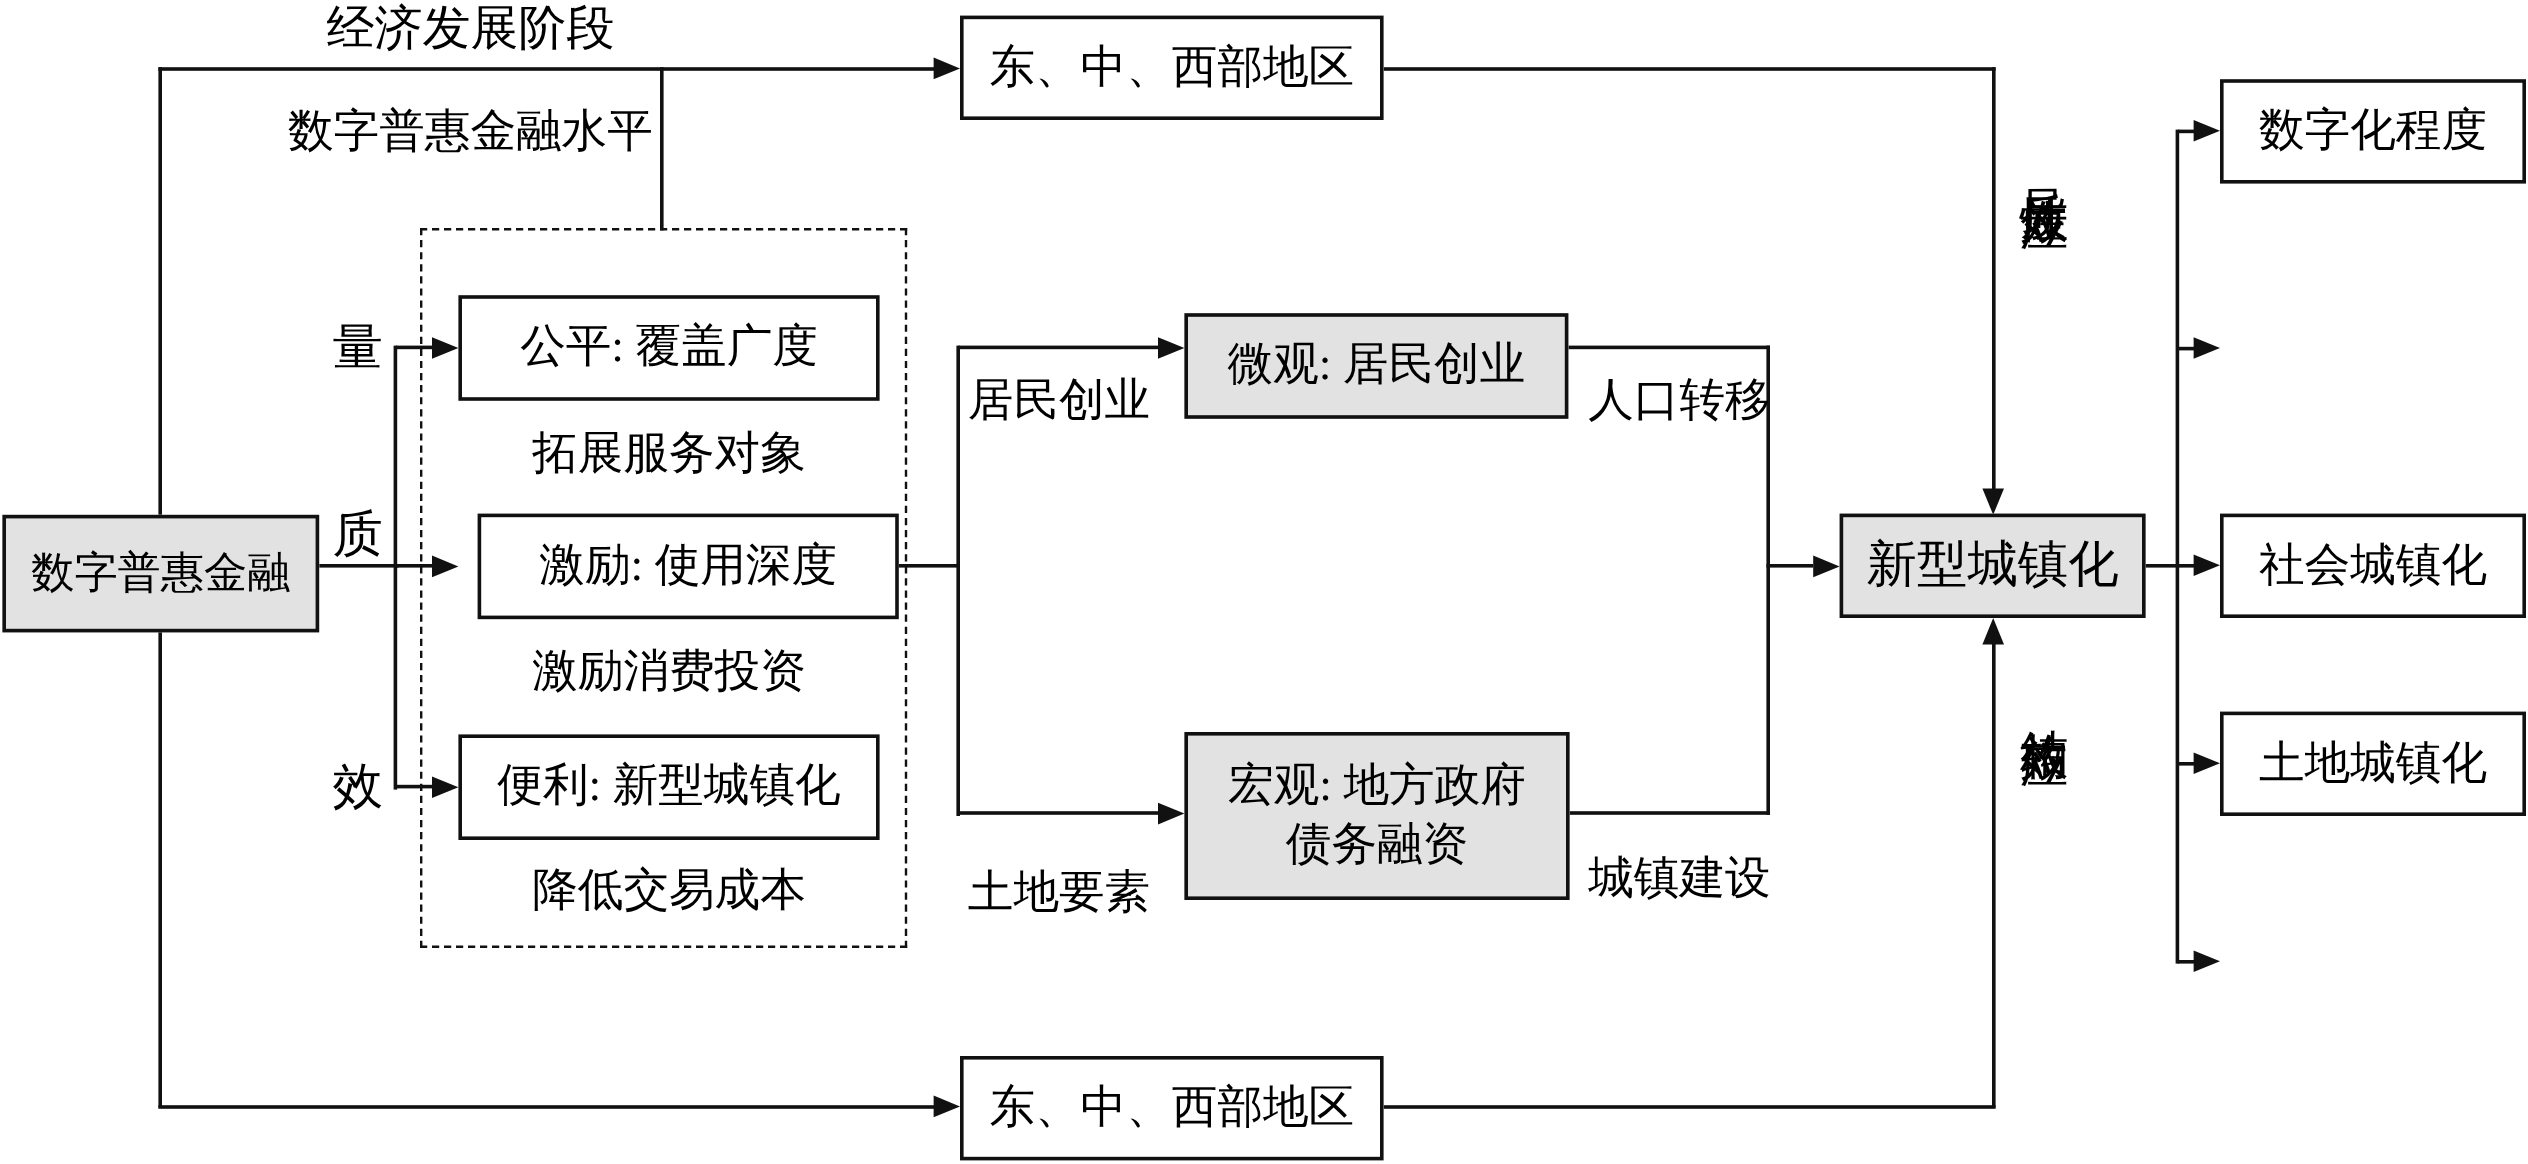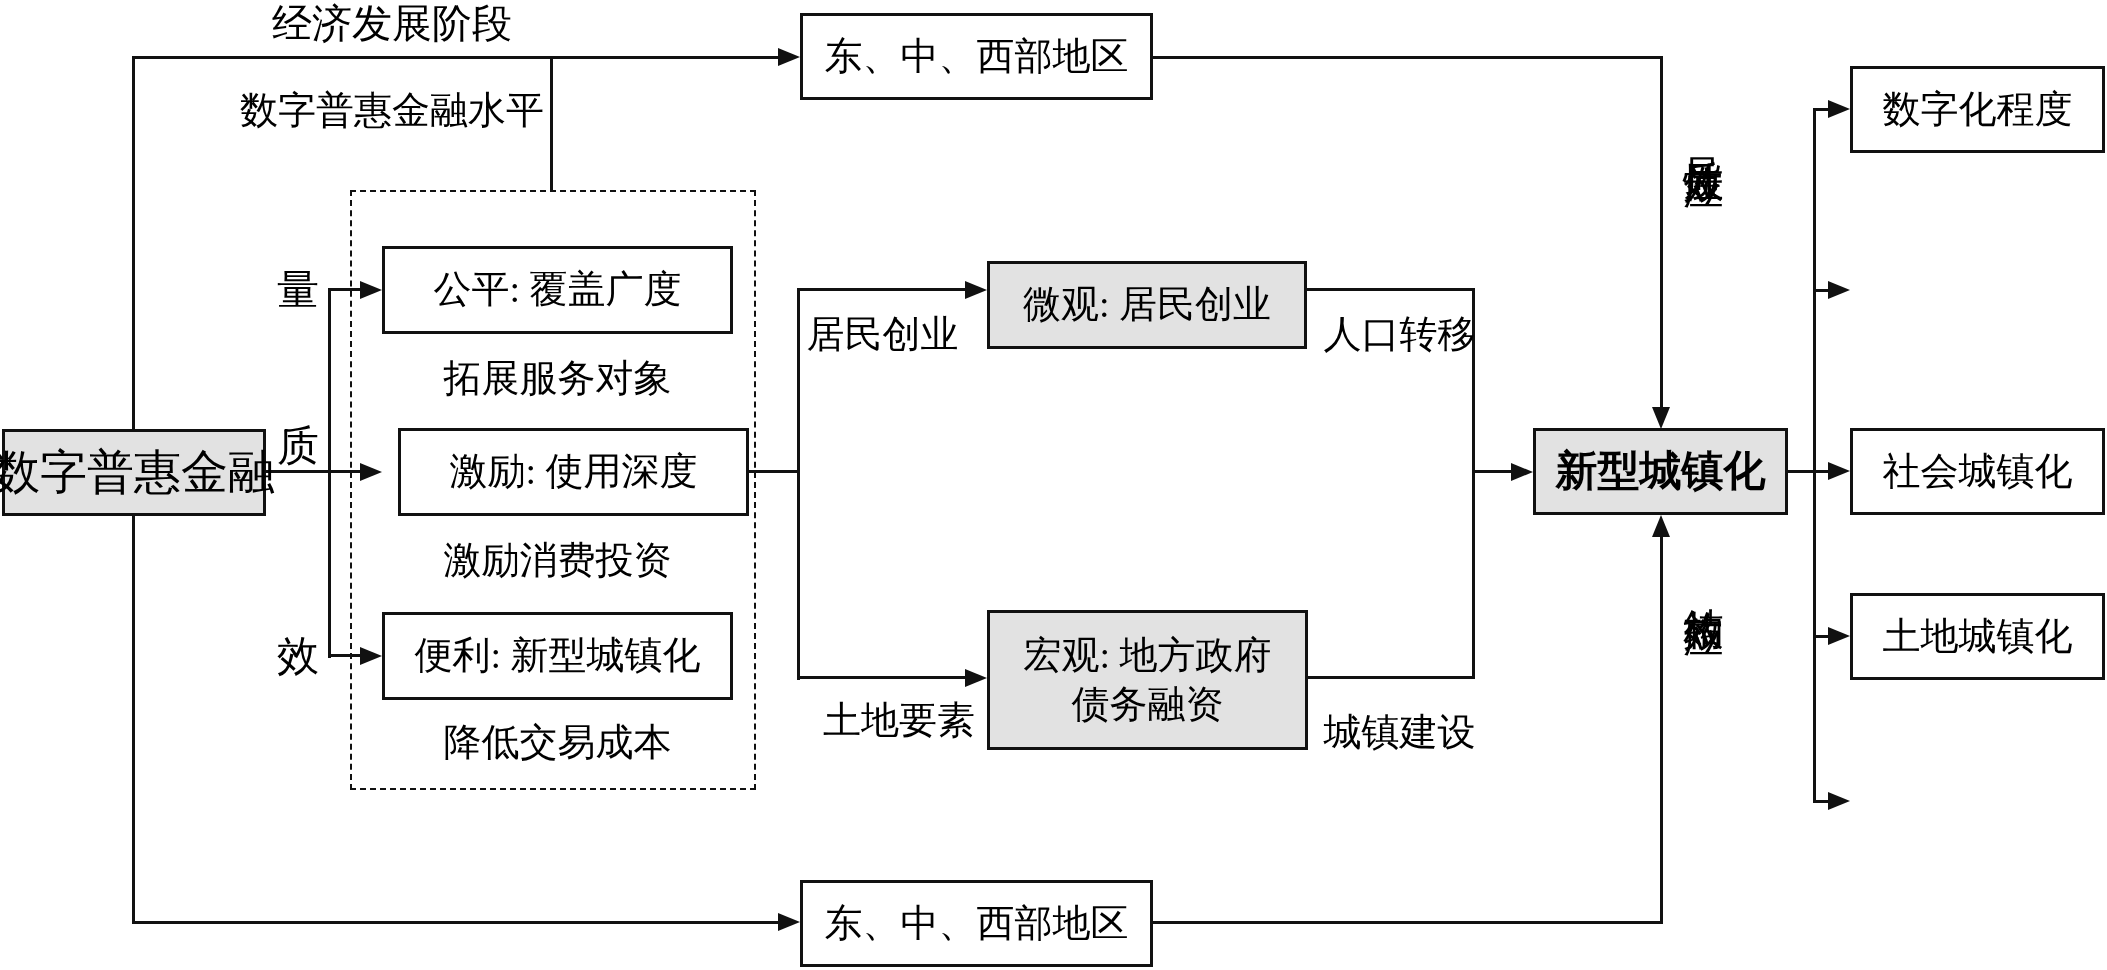--- a/index.html
+++ b/index.html
@@ -85,51 +85,51 @@
   <div class="ah-right" style="left:1828px;top:281px;"></div>
   <div class="hl" style="left:1815px;top:470px;width:15px;"></div>
   <div class="ah-right" style="left:1828px;top:462px;"></div>
   <div class="hl" style="left:1815px;top:635px;width:15px;"></div>
   <div class="ah-right" style="left:1828px;top:627px;"></div>
   <div class="hl" style="left:1815px;top:800px;width:15px;"></div>
   <div class="ah-right" style="left:1828px;top:792px;"></div>
 
   <div class="dashed" style="left:350px;top:190px;width:406px;height:600px;"></div>
 
-  <div class="box gray" style="left:2px;top:429px;width:264px;height:87px;font-size:47px;text-align:center;">数字普惠金融</div>
+  <div class="box gray" style="left:2px;top:429px;width:264px;height:98px;font-size:36px;text-align:center;">数字普惠金融</div>
 
   <div class="box" style="left:800px;top:13px;width:353px;height:87px;">东、中、西部地区</div>
   <div class="box" style="left:800px;top:880px;width:353px;height:87px;">东、中、西部地区</div>
 
   <div class="box" style="left:382px;top:246px;width:351px;height:88px;">公平: 覆盖广度</div>
   <div class="box" style="left:382px;top:428px;width:351px;height:88px;margin-left:16px;">激励: 使用深度</div>
   <div class="box" style="left:382px;top:612px;width:351px;height:88px;">便利: 新型城镇化</div>
 
   <div class="box gray" style="left:987px;top:261px;width:320px;height:88px;">微观: 居民创业</div>
   <div class="box gray two-line" style="left:987px;top:610px;width:321px;height:140px;">宏观: 地方政府
 债务融资</div>
 
-  <div class="box gray" style="left:1533px;top:428px;width:255px;height:87px;font-size:42px;font-weight:bold;">新型城镇化</div>
+  <div class="box gray" style="left:1533px;top:428px;width:255px;height:87px;font-size:42px;">新型城镇化</div>
 
   <div class="box" style="left:1850px;top:66px;width:255px;height:87px;">数字化程度</div>
   <div class="box" style="left:1850px;top:428px;width:255px;height:87px;">社会城镇化</div>
   <div class="box" style="left:1850px;top:593px;width:255px;height:87px;">土地城镇化</div>
 
   <div class="lbl" style="left:232px;top:2px;width:320px;font-size:40px;">经济发展阶段</div>
   <div class="lbl" style="left:232px;top:90px;width:320px;">数字普惠金融水平</div>
 
   <div class="lbl" style="left:272px;top:267px;width:52px;font-size:42px;">量</div>
   <div class="lbl" style="left:272px;top:423px;width:52px;font-size:42px;">质</div>
   <div class="lbl" style="left:272px;top:633px;width:52px;font-size:42px;">效</div>
 
   <div class="lbl" style="left:382px;top:358px;width:351px;">拓展服务对象</div>
   <div class="lbl" style="left:382px;top:540px;width:351px;">激励消费投资</div>
   <div class="lbl" style="left:382px;top:722px;width:351px;">降低交易成本</div>
 
   <div class="lbl" style="left:790px;top:314px;width:185px;">居民创业</div>
-  <div class="lbl" style="left:790px;top:700px;width:185px;text-align:right;">土地要素</div>
+  <div class="lbl" style="left:790px;top:724px;width:185px;">土地要素</div>
   <div class="lbl" style="left:1312px;top:314px;width:175px;">人口转移</div>
   <div class="lbl" style="left:1312px;top:712px;width:175px;">城镇建设</div>
 
   <div class="vtext" style="left:1683px;top:125px;">异质性效应</div>
   <div class="vtext" style="left:1683px;top:576px;">结构效应</div>
 
 </div>
 
 </body></html>

